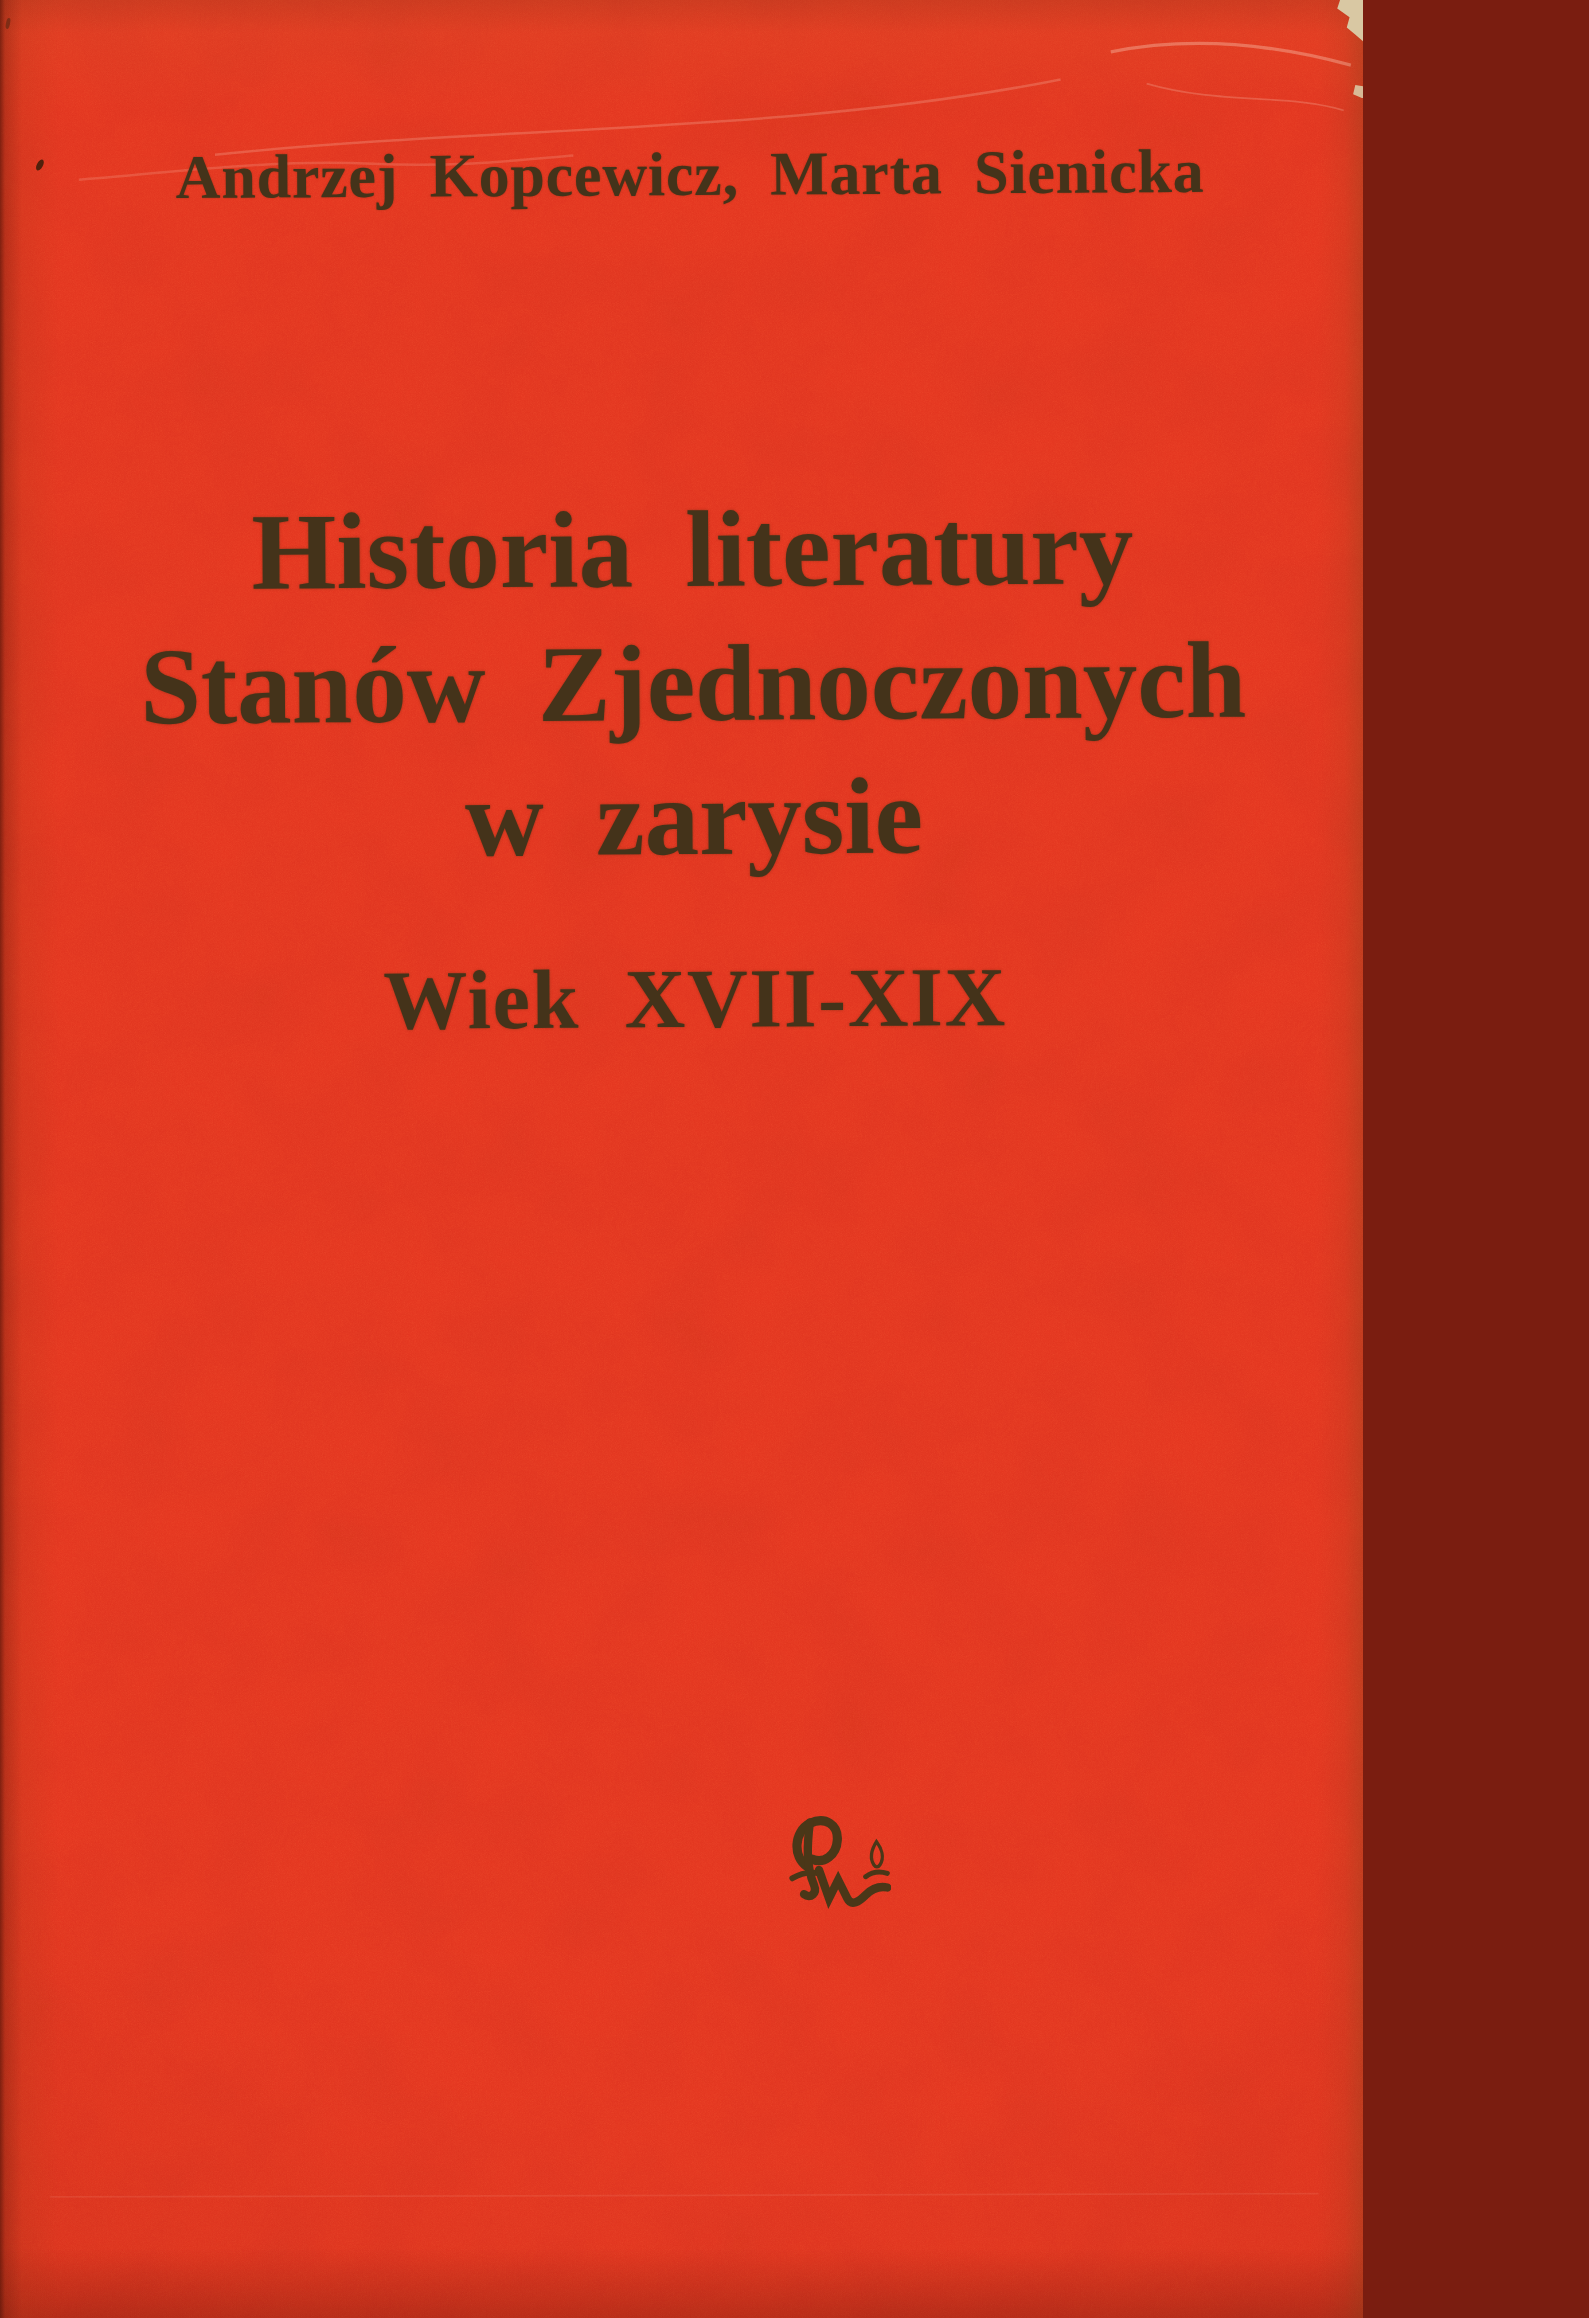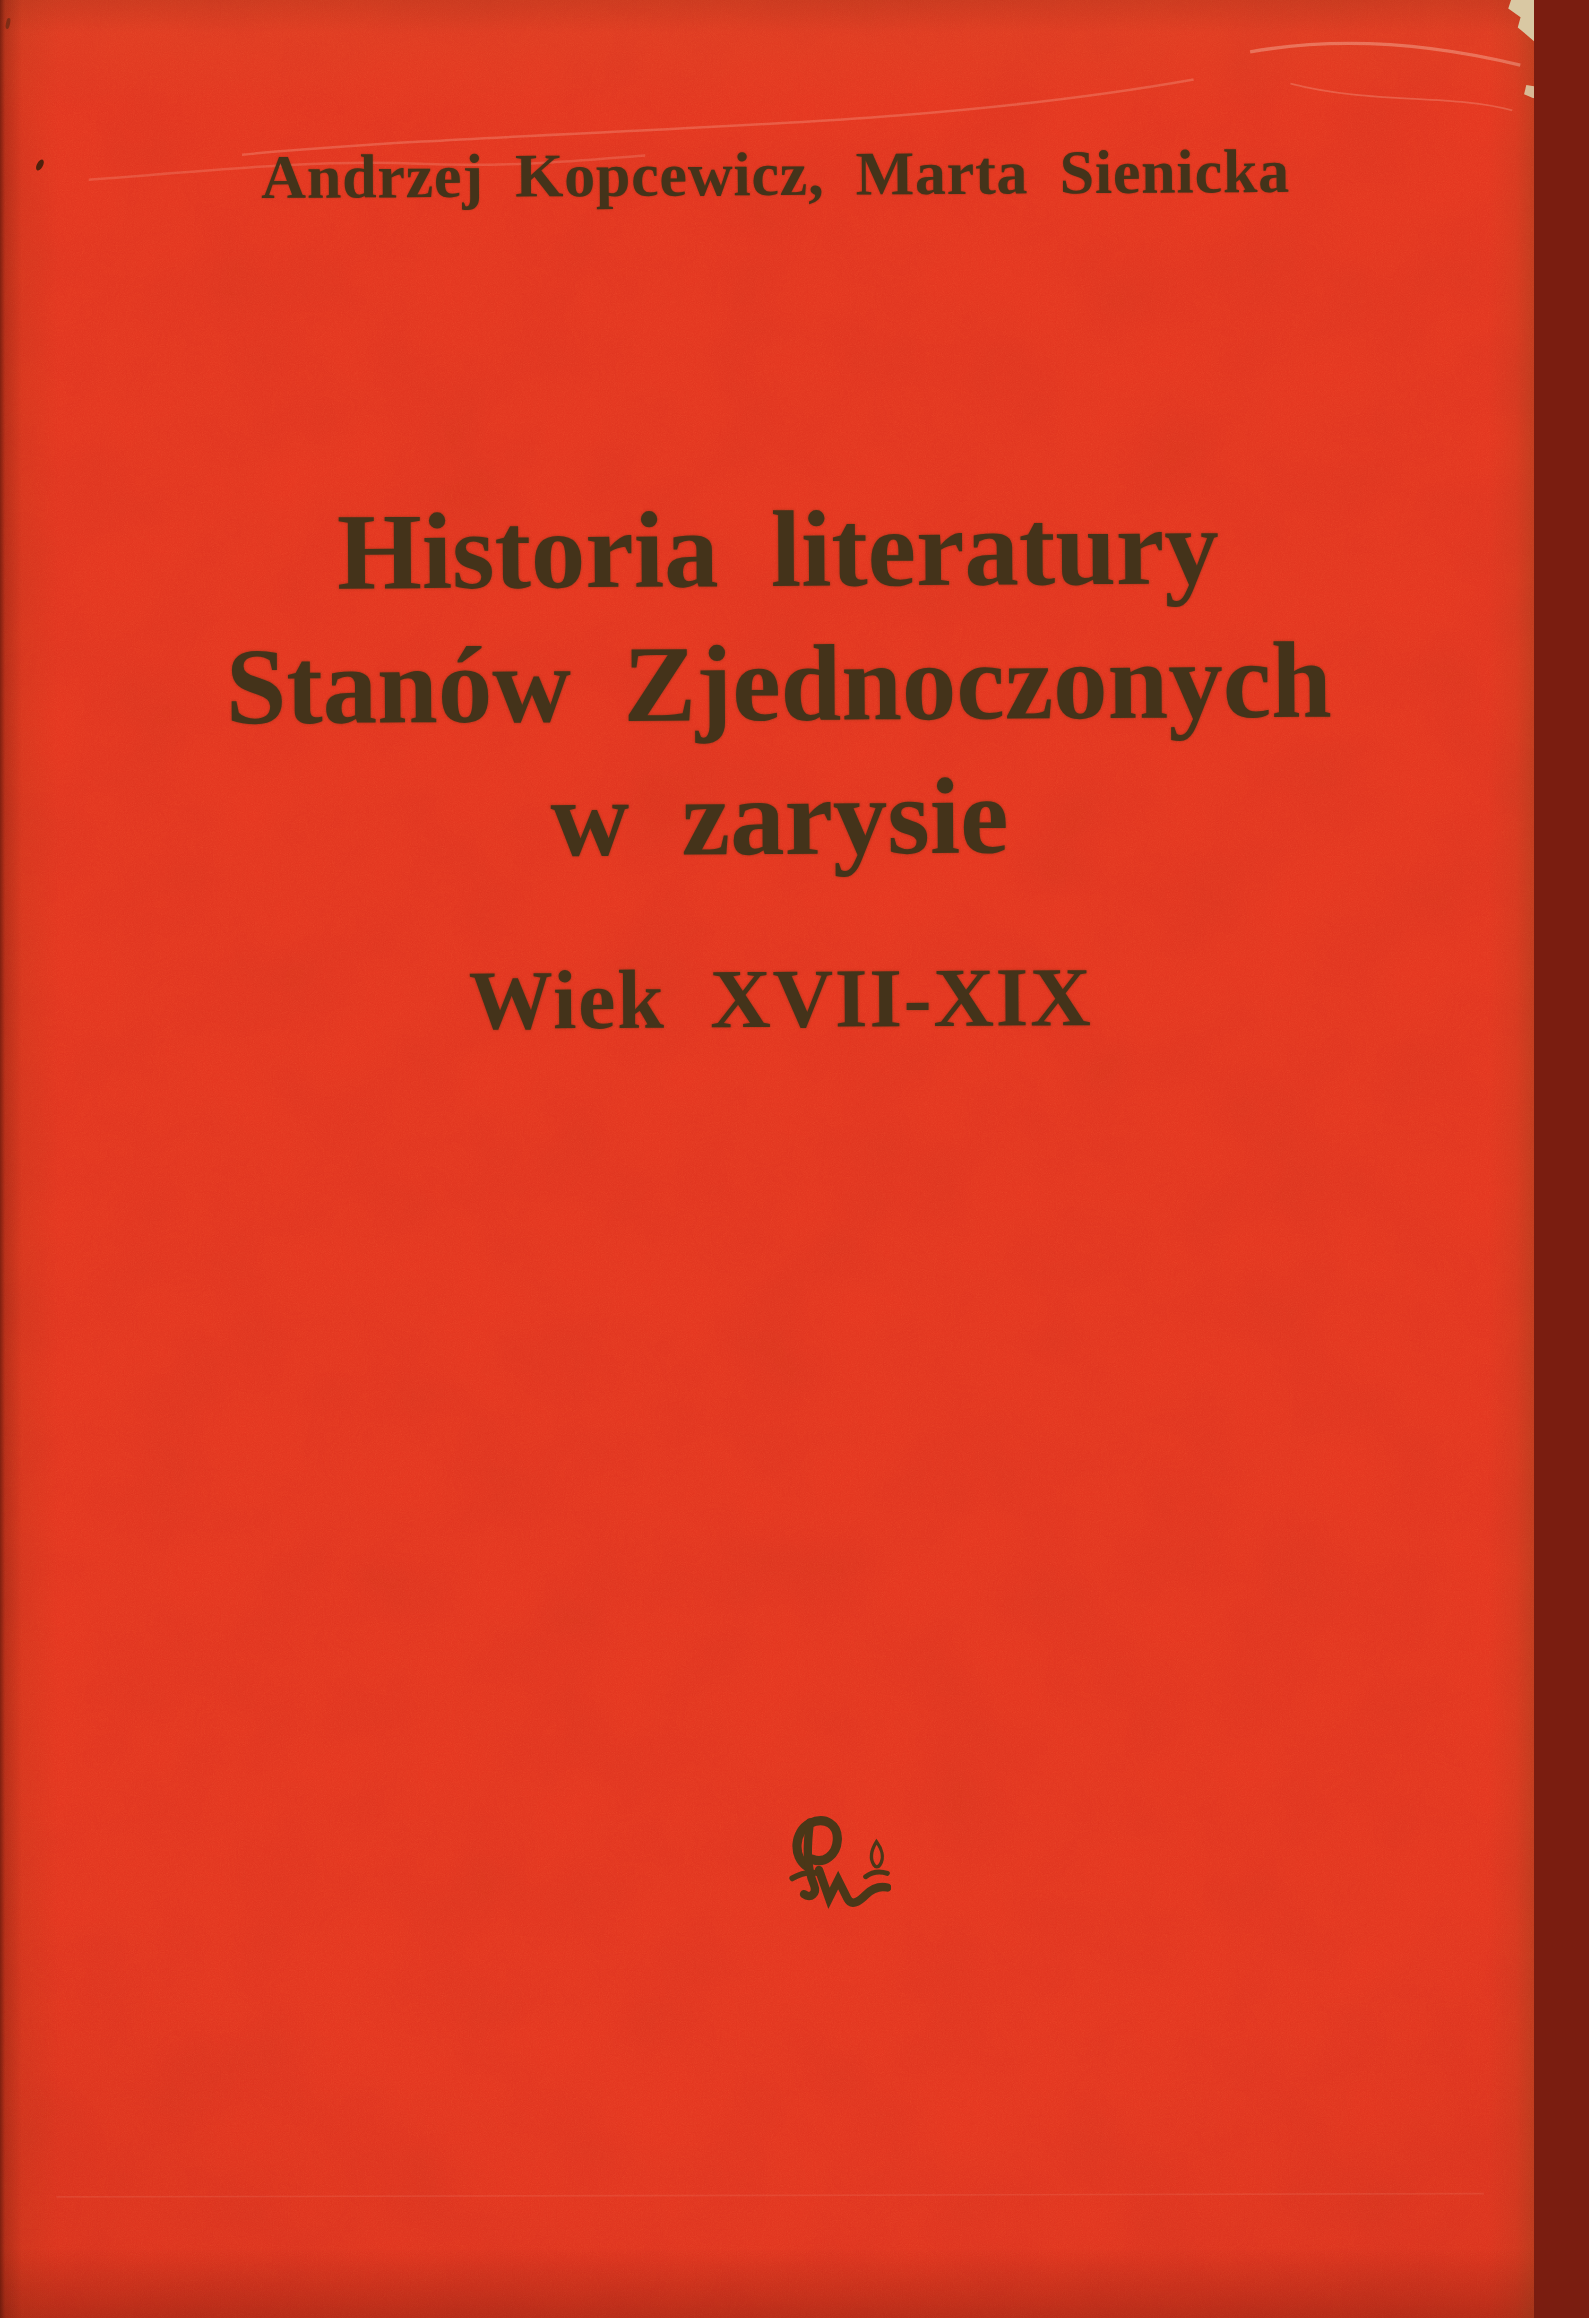--- a/index.html
+++ b/index.html
@@ -2,21 +2,21 @@
 <html style="font-size:13.4px"><head>
 <meta charset="utf-8">
 <style>
   html, body {
     margin: 0;
     padding: 0;
     background: #7a1d10;
   }
   .cover {
     position: relative;
-    width: 1534px;
+    width: 1363px;
     height: 2319px;
     overflow: hidden;
     background: var(--cover_red, #e5351f);
     font-family: "Liberation Serif", "DejaVu Serif", serif;
   }
 
   
   .vignette {
     position: absolute;
     inset: 0;

